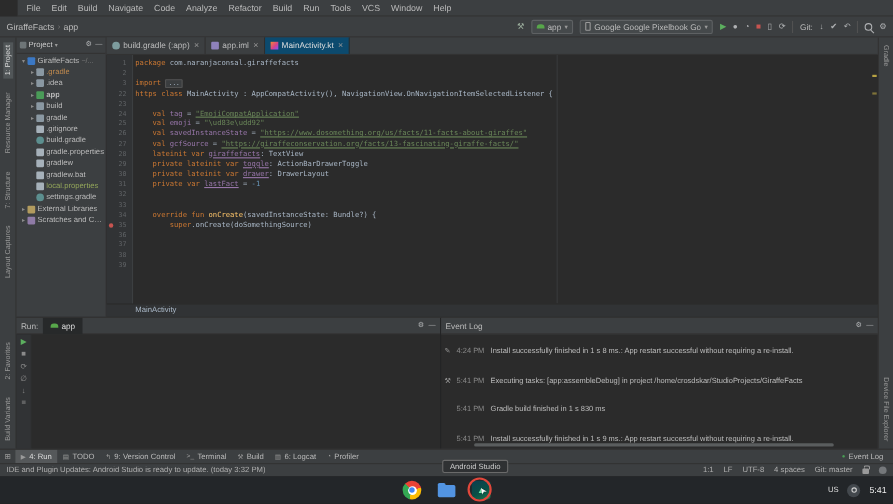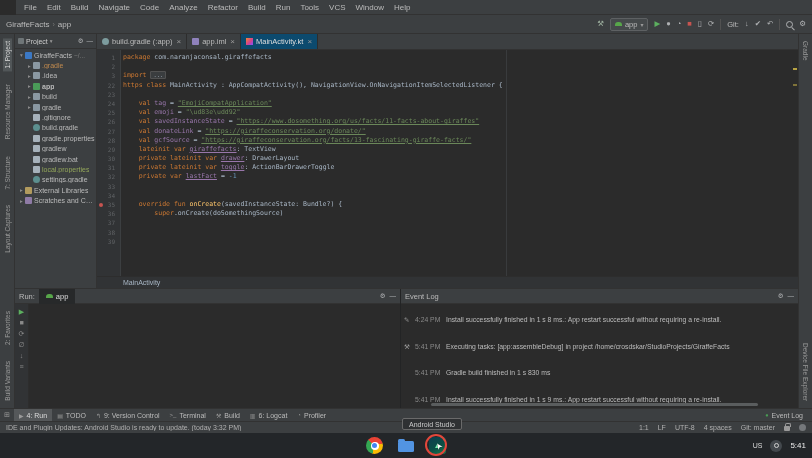--- a/index.html
+++ b/index.html
@@ -181,20 +181,25 @@
 
   <div class="toolbar">
     <span class="crumb">GiraffeFacts</span>
     <span class="crumb-sep">›</span>
     <span class="crumb">app</span>
     <div class="tb-right">
       <span class="glyph tb hammer">⚒</span>
       <span class="chip">
         <span class="android-head"></span>
         <span>app</span>
+        <span class="chev">▾</span>
+      </span>
+      <span class="chip device-chip">
+        <span class="phone-glyph"></span>
+        <span class="lbl">Google Google Pixelbook Go</span>
         <span class="chev">▾</span>
       </span>
       <span class="glyph tb run">▶</span>
       <span class="glyph tb">●</span>
       <span class="glyph tb">◔</span>
       <span class="glyph tb stop">■</span>
       <span class="glyph tb">▯</span>
       <span class="glyph tb">⟳</span>
       <span class="sep"></span>
       <span class="git-label">Git:</span>
@@ -364,25 +369,24 @@
       <div class="code">
         <div class="guide"></div>
       <div class="code-line"><span class="tk-kw">package</span><span class="tk-pl"> com.naranjaconsal.giraffefacts</span></div>
           <div class="code-line"></div>
           <div class="code-line"><span class="tk-kw">import</span><span class="tk-pl"> </span><span class="tk-fold">...</span></div>
           <div class="code-line"><span class="tk-kw">https</span><span class="tk-pl"> </span><span class="tk-kw">class</span><span class="tk-pl"> </span><span class="tk-cls">MainActivity</span><span class="tk-pl"> : AppCompatActivity(), NavigationView.OnNavigationItemSelectedListener {</span></div>
           <div class="code-line"></div>
           <div class="code-line"><span class="tk-pl">    </span><span class="tk-kw">val</span><span class="tk-pl"> </span><span class="tk-prop">tag</span><span class="tk-pl"> = </span><span class="tk-strU">"EmojiCompatApplication"</span></div>
           <div class="code-line"><span class="tk-pl">    </span><span class="tk-kw">val</span><span class="tk-pl"> </span><span class="tk-prop">emoji</span><span class="tk-pl"> = </span><span class="tk-str">"\ud83e\udd92"</span></div>
           <div class="code-line"><span class="tk-pl">    </span><span class="tk-kw">val</span><span class="tk-pl"> </span><span class="tk-prop">savedInstanceState</span><span class="tk-pl"> = </span><span class="tk-strU">"https://www.dosomething.org/us/facts/11-facts-about-giraffes"</span></div>
-          <div class="code-line"><span class="tk-pl">    </span><span class="tk-kw">val</span><span class="tk-pl"> </span><span class="tk-prop">donateLink</span><span class="tk-pl"> = </span><span class="tk-strU">"https://giraffeconservation.org/donate/"</span></div>
           <div class="code-line"><span class="tk-pl">    </span><span class="tk-kw">val</span><span class="tk-pl"> </span><span class="tk-prop">gcfSource</span><span class="tk-pl"> = </span><span class="tk-strU">"https://giraffeconservation.org/facts/13-fascinating-giraffe-facts/"</span></div>
           <div class="code-line"><span class="tk-pl">    </span><span class="tk-kw">lateinit</span><span class="tk-pl"> </span><span class="tk-kw">var</span><span class="tk-pl"> </span><span class="tk-propU">giraffefacts</span><span class="tk-pl">: TextView</span></div>
+          <div class="code-line"><span class="tk-pl">    </span><span class="tk-kw">private</span><span class="tk-pl"> </span><span class="tk-kw">lateinit</span><span class="tk-pl"> </span><span class="tk-kw">var</span><span class="tk-pl"> </span><span class="tk-propU">toggle</span><span class="tk-pl">: ActionBarDrawerToggle</span></div>
           <div class="code-line"><span class="tk-pl">    </span><span class="tk-kw">private</span><span class="tk-pl"> </span><span class="tk-kw">lateinit</span><span class="tk-pl"> </span><span class="tk-kw">var</span><span class="tk-pl"> </span><span class="tk-propU">drawer</span><span class="tk-pl">: DrawerLayout</span></div>
-          <div class="code-line"><span class="tk-pl">    </span><span class="tk-kw">private</span><span class="tk-pl"> </span><span class="tk-kw">lateinit</span><span class="tk-pl"> </span><span class="tk-kw">var</span><span class="tk-pl"> </span><span class="tk-propU">toggle</span><span class="tk-pl">: ActionBarDrawerToggle</span></div>
           <div class="code-line"><span class="tk-pl">    </span><span class="tk-kw">private</span><span class="tk-pl"> </span><span class="tk-kw">var</span><span class="tk-pl"> </span><span class="tk-propU">lastFact</span><span class="tk-pl"> = </span><span class="tk-num">-1</span></div>
           <div class="code-line"></div>
           <div class="code-line"></div>
           <div class="code-line"><span class="tk-pl">    </span><span class="tk-kw">override</span><span class="tk-pl"> </span><span class="tk-kw">fun</span><span class="tk-pl"> </span><span class="tk-fn">onCreate</span><span class="tk-pl">(savedInstanceState: Bundle?) {</span></div>
           <div class="code-line"><span class="tk-pl">        </span><span class="tk-kw">super</span><span class="tk-pl">.onCreate(doSomethingSource)</span></div>
           <div class="code-line"></div>
           <div class="code-line"></div>
           <div class="code-line"></div>
         </div>
       <span class="stripe-mark" style="top:18px"></span>

